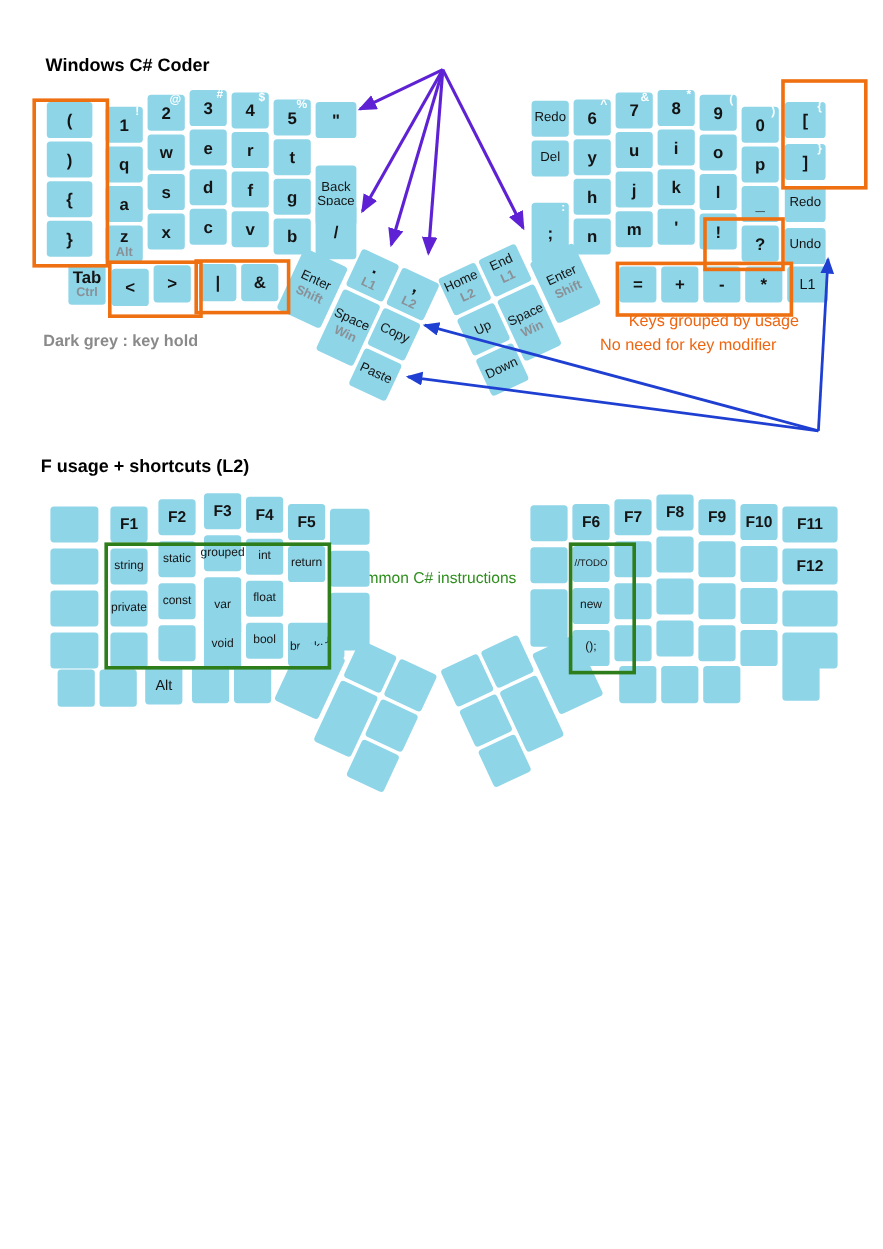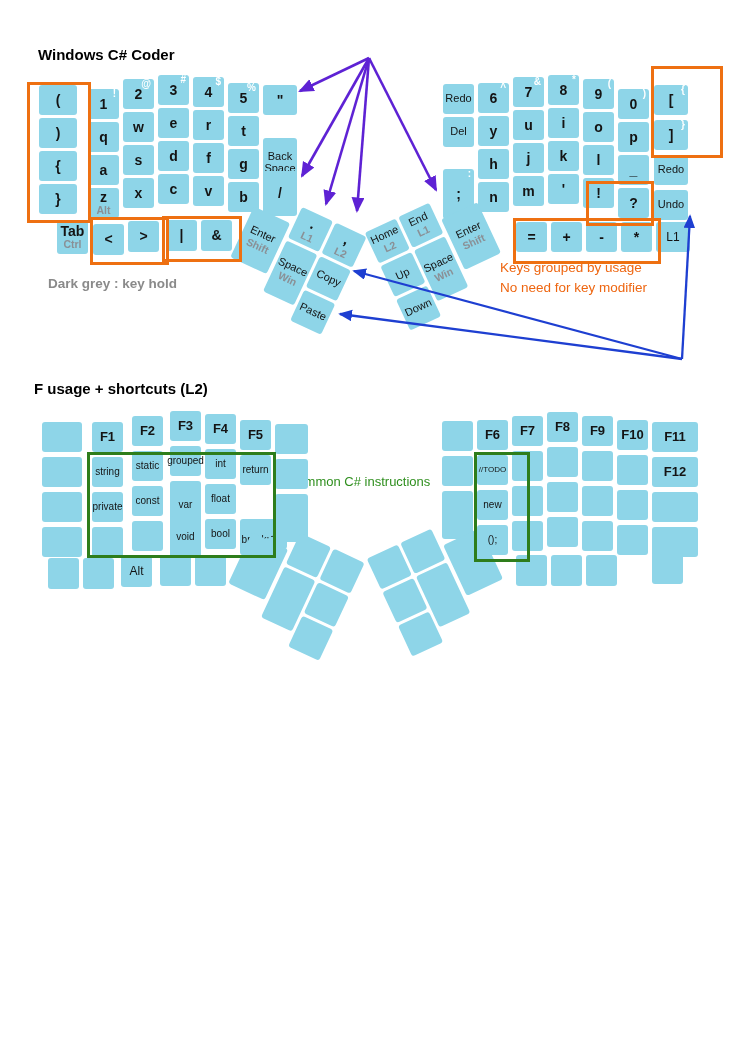--- a/index.html
+++ b/index.html
@@ -28,22 +28,22 @@
   .box{position:absolute;background:transparent;}
   .box.orange{border:3px solid #ee7011;}
   .box.green{border:3px solid #2e7d1b;}
   svg.overlay{position:absolute;left:0;top:0;pointer-events:none;}
 </style>
 </head>
 <body>
 
 <div class="page">
   <div class="note black" style="left:38px;top:46px;">Windows C# Coder</div>
-  <div class="note gray" style="left:36px;top:276px;margin-left:12px;">Dark grey : key hold</div>
-  <div class="note orange" style="left:500px;top:260px;">Keys grouped by usage</div>
+  <div class="note gray" style="left:36px;top:276px;">Dark grey : key hold</div>
+  <div class="note orange" style="left:524px;top:260px;">Keys grouped by usage</div>
   <div class="note orange" style="left:500px;top:280px;">No need for key modifier</div>
   <div class="note black" style="left:34px;top:380px;">F usage + shortcuts (L2)</div>
   <div class="note green" style="left:288px;top:474px;">Common C# instructions</div>
 
   <div id="kb">
       <div class="cluster" style="left: 0px; top: 0px;">
         <div class="key t1" style="left: 39px; top: 85px; width: 38px; height: 30px;">
           <span class="main">(</span>
         </div>
         <div class="key t1" style="left: 39px; top: 118px; width: 38px; height: 30px;">

